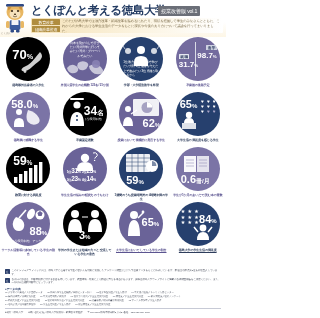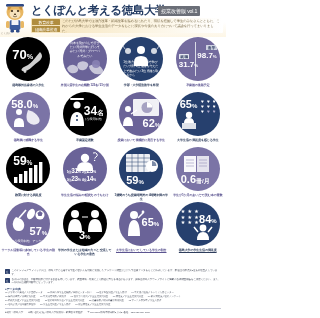--- a/index.html
+++ b/index.html
@@ -425,21 +425,21 @@
       <div class="cell">
         <div class="circ c-pur2">
           <svg width="44" height="44" viewBox="0 0 44 44" style="position:absolute;left:0;top:0;z-index:1;">
             <path d="M10 15 q-4 4 -3 9 q1 5 6 5 q4 0 5 -4 q1 -5 -3 -8 Z" fill="#fff"></path>
             <line x1="13" y1="16" x2="20" y2="8" stroke="#fff" stroke-width="1.6"></line>
             <ellipse cx="25" cy="12" rx="3.6" ry="5.5" fill="#fff" transform="rotate(25 25 12)"></ellipse>
             <circle cx="34" cy="13" r="4.5" fill="#fff"></circle>
             <path d="M34 9 l2.6 2 -1 3 h-3.2 l-1 -3 Z" fill="#6a6398"></path>
           </svg>
           <div class="big" style="font-size:11px;position:absolute;right:3px;bottom:9px;">
-            <span>57</span><span class="u">%</span>
+            <span>88</span><span class="u">%</span>
           </div>
           <div class="intxt" style="right:3px;bottom:3px;">（令和元年度）
 アンケート</div>
         </div>
         <div class="cap pur">サークル活動等に参加している
 学生の割合</div>
       </div>
 
       <div class="cell">
         <div class="circ c-navy">

